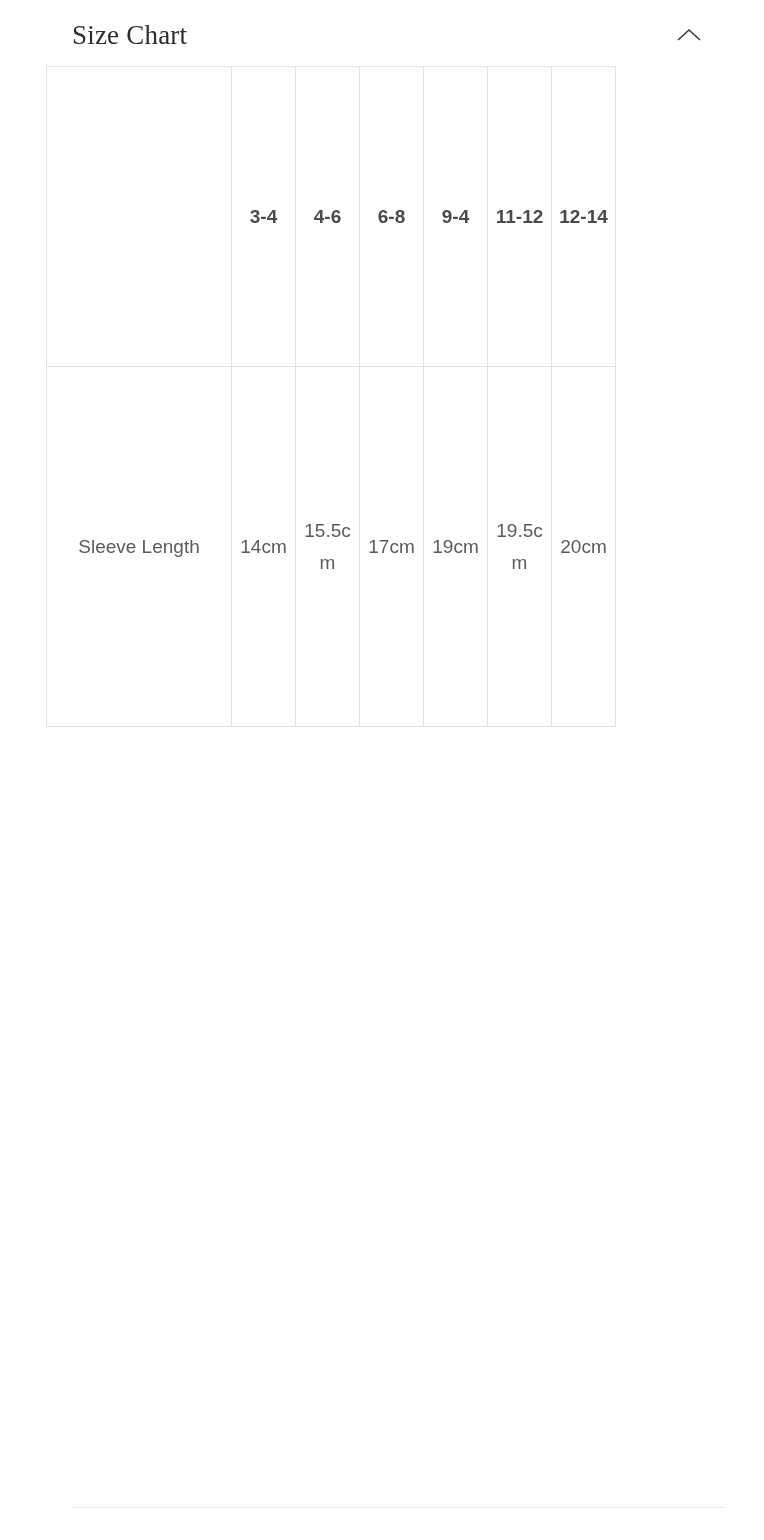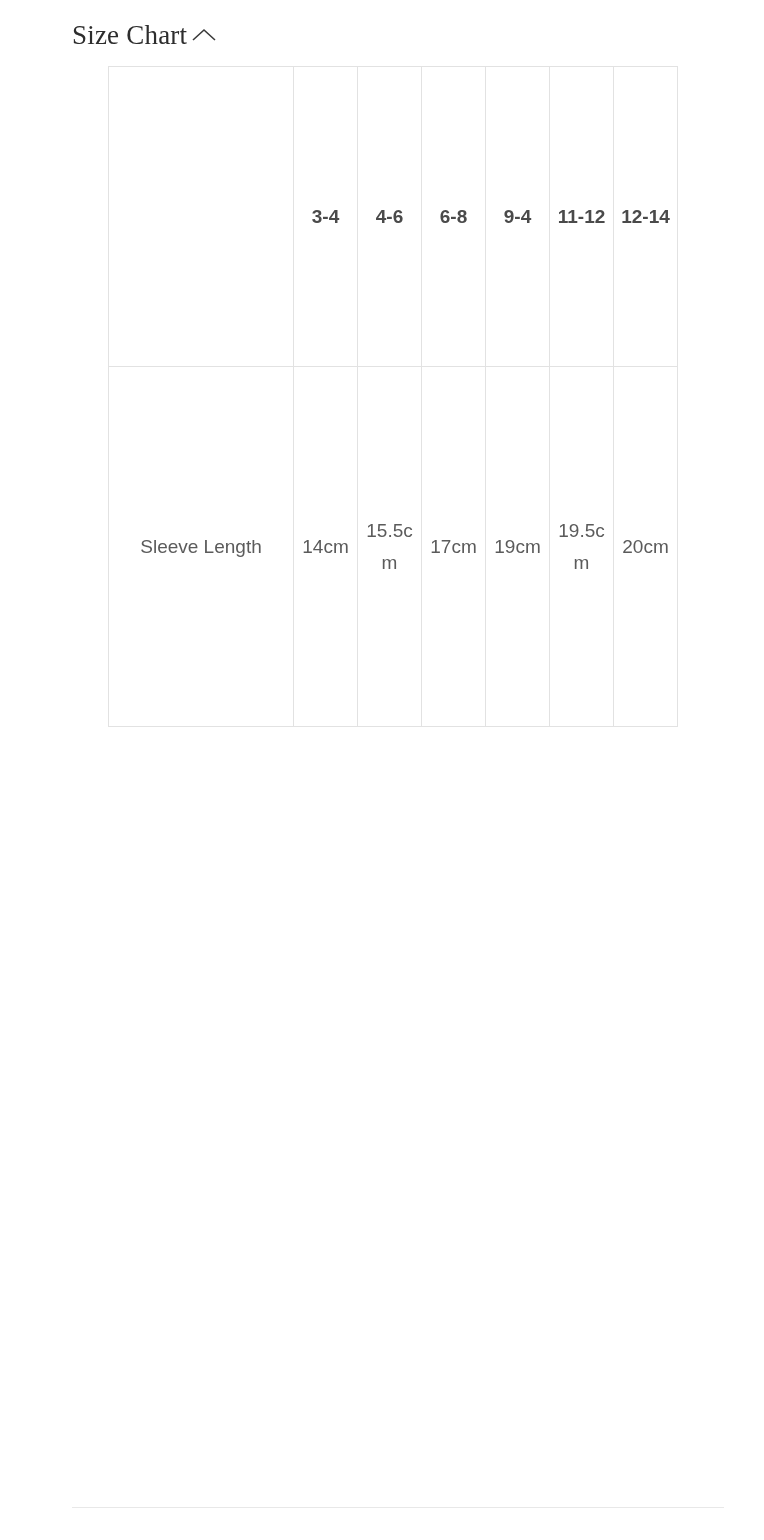--- a/index.html
+++ b/index.html
@@ -14,20 +14,21 @@
   .page {
     position: relative;
     width: 764px;
     height: 1540px;
     background: #fff;
     overflow: hidden;
   }
   .section-header {
     display: flex;
     align-items: center;
+    justify-content: space-between;
     padding: 18px 40px 14px 72px;
   }
   .section-title {
     font-family: "Liberation Serif", serif;
     font-size: 27px;
     color: #2d2d2d;
     letter-spacing: 0.2px;
     line-height: 1.2;
   }
   .chevron-btn {
@@ -38,21 +39,21 @@
     justify-content: center;
     background: none;
     border: none;
     cursor: pointer;
     padding: 0;
     margin-right: 18px;
   }
   .chevron-btn svg { display: block; }
 
   .table-wrap {
-    padding: 0 0 0 108px;
+    padding: 0 0 0 46px;
   }
   table.size-chart {
     border-collapse: collapse;
     table-layout: fixed;
     width: 566px;
   }
   table.size-chart th,
   table.size-chart td {
     border: 1px solid #e2e2e2;
     border-top: none;

